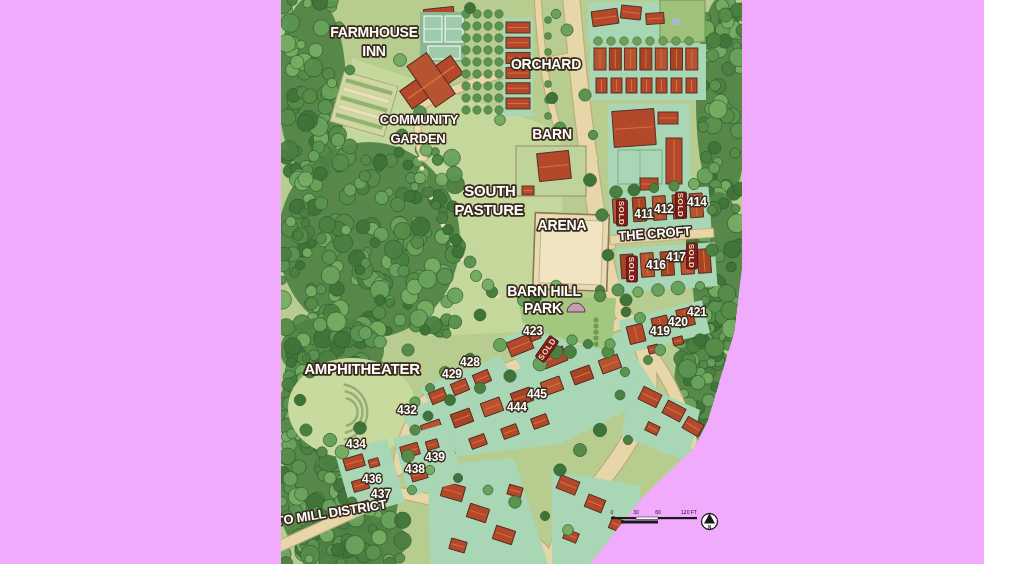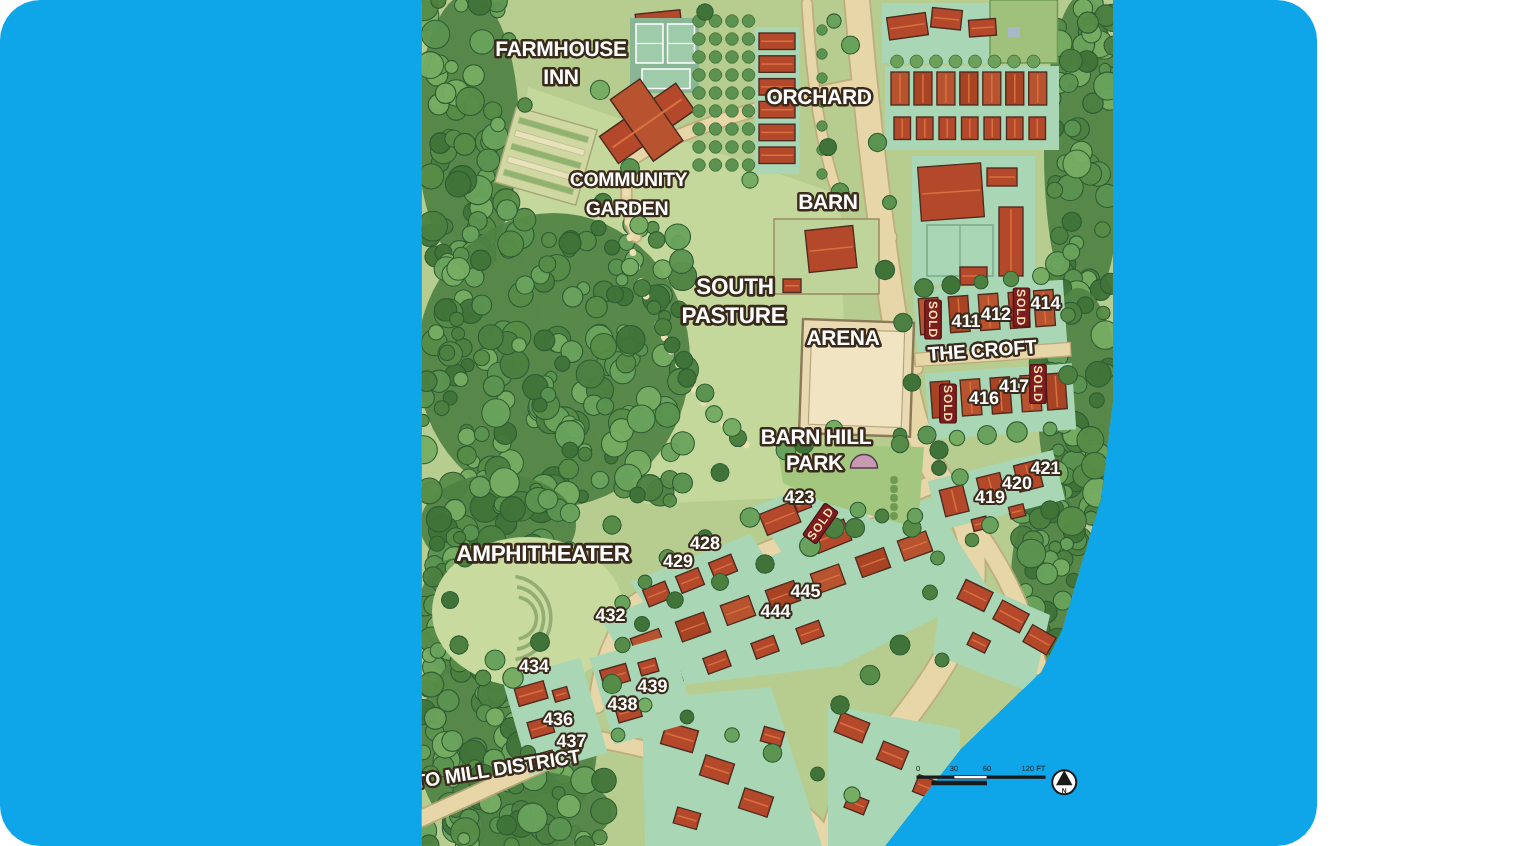--- a/index.html
+++ b/index.html
@@ -1,17 +1,17 @@
 <!DOCTYPE html>
 <html><head>
 <meta charset="utf-8">
 <style>
   html,body{margin:0;padding:0;background:#ffffff;}
-  .stage{position:relative;width:878px;height:564px;background:#0ea5e9;overflow:hidden;
-         font-family:"Liberation Sans",sans-serif;border-radius:27px;}
+  .stage{position:relative;width:984px;height:564px;background:#f0abfc;overflow:hidden;
+         font-family:"Liberation Sans",sans-serif;}
   svg{display:block;}
   text.map-label{font-family:"Liberation Sans",sans-serif;font-weight:bold;fill:#ffffff;
        stroke:#3a2a1c;paint-order:stroke;stroke-linejoin:round;letter-spacing:-0.2px;}
   text.lot-label{font-family:"Liberation Sans",sans-serif;font-weight:bold;fill:#ffffff;
        stroke:#3a2a1c;paint-order:stroke;stroke-linejoin:round;}
   text.sold-text{font-family:"Liberation Sans",sans-serif;font-weight:bold;fill:#f2dfae;letter-spacing:0.6px;}
   text.tick-label{font-family:"Liberation Sans",sans-serif;fill:#1a1a1a;}
   text.compass-n{font-family:"Liberation Sans",sans-serif;font-weight:bold;fill:#1a1a1a;}
 </style>
 </head>

